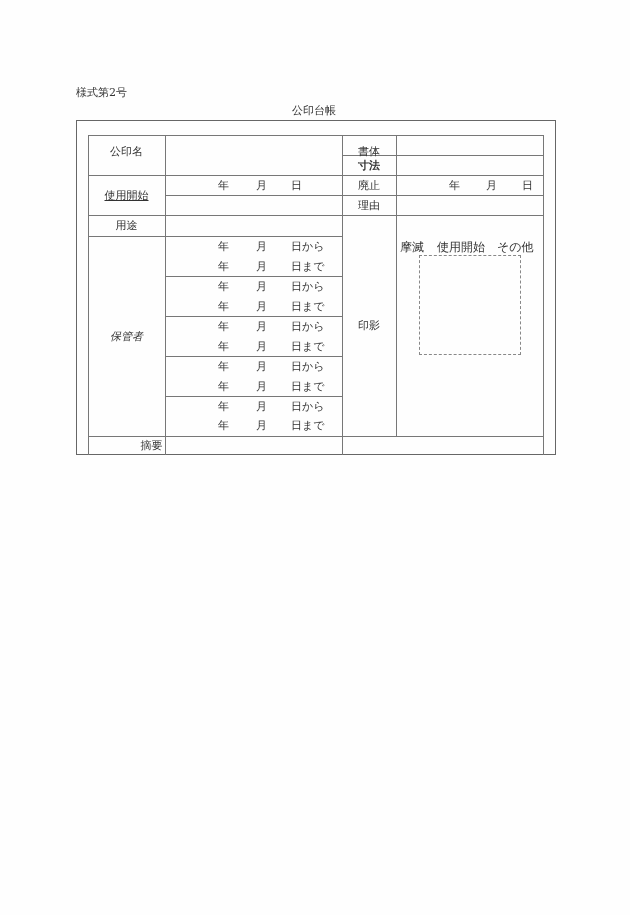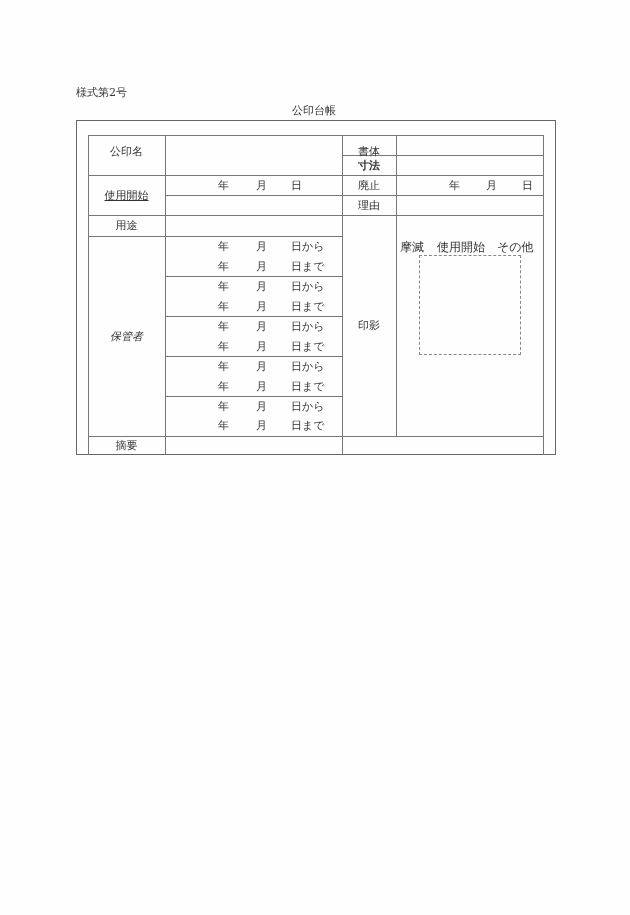--- a/index.html
+++ b/index.html
@@ -160,14 +160,14 @@
     <span class="y">年</span>
     <span class="m">月</span>
     <span class="d">日まで</span>
   </div>
 </div>
 
 <div class="cell" style="left:342px;top:215px;width:54px;height:221px;">印影</div>
 <div class="abs" style="left:397px;top:216px;width:146px;height:220px;"></div>
 <div class="abs stamp-box"></div>
 
-<div class="cell" style="left:88px;top:436px;width:77px;height:19px;">摘要</div>
+<div class="cell" style="left:88px;top:436px;width:77px;height:19px;padding-left:25px;">摘要</div>
 <div class="cell" style="left:166px;top:437px;width:377px;height:18px;"></div>
 
 </body></html>

